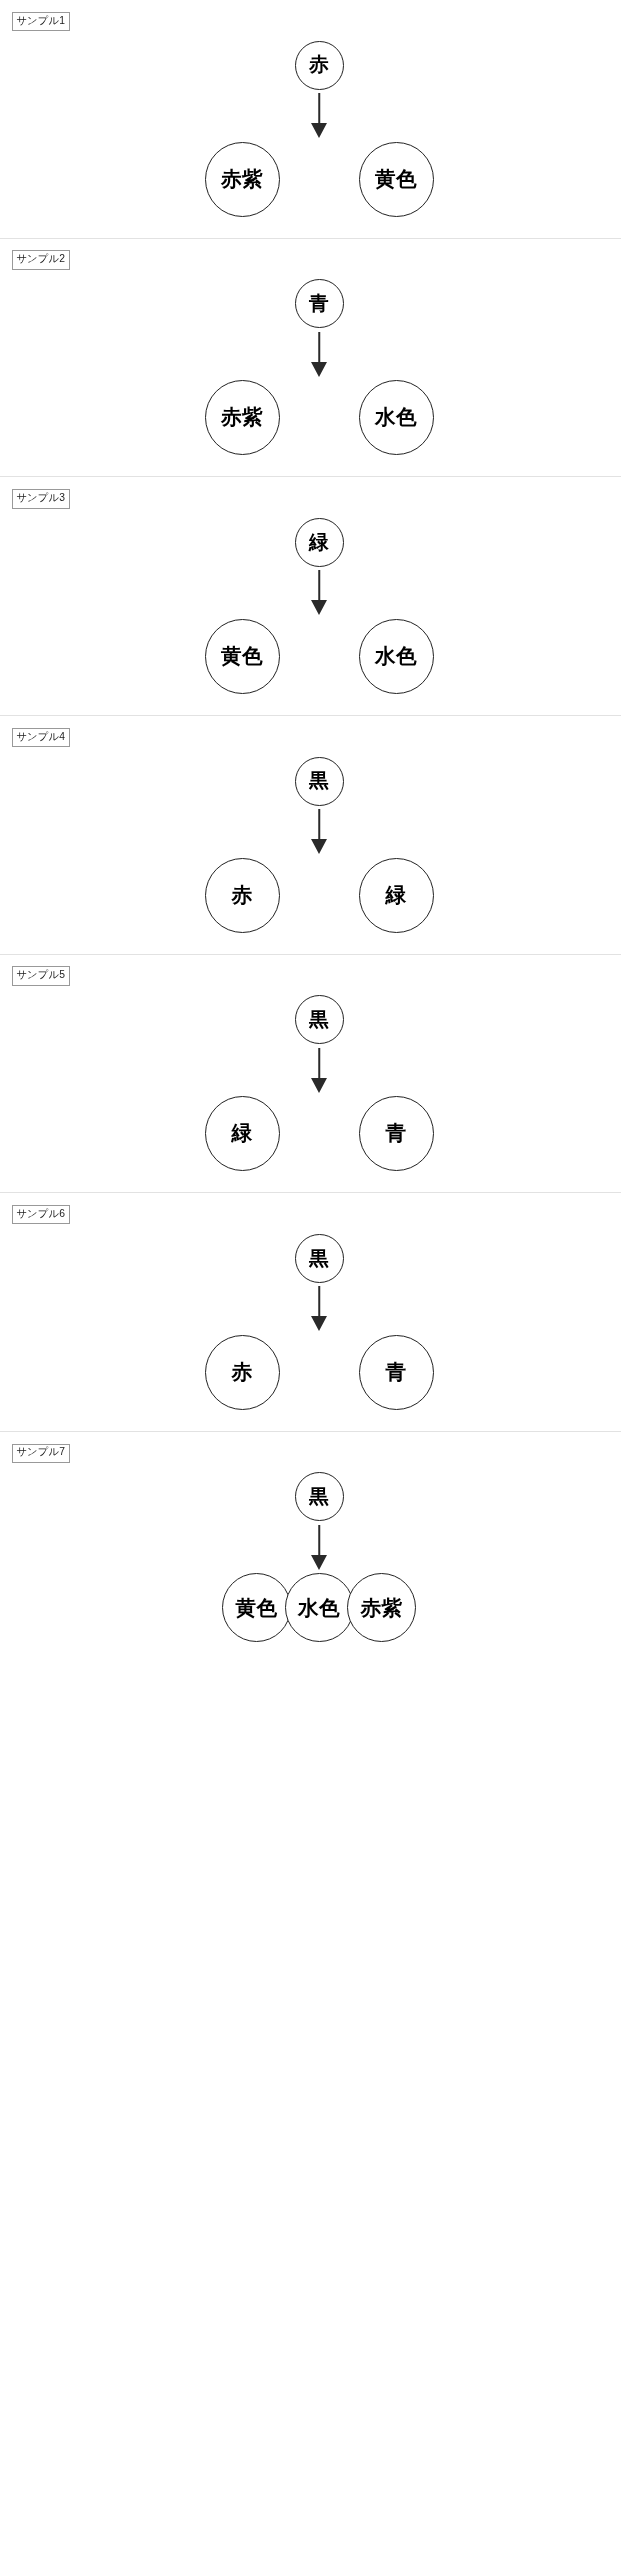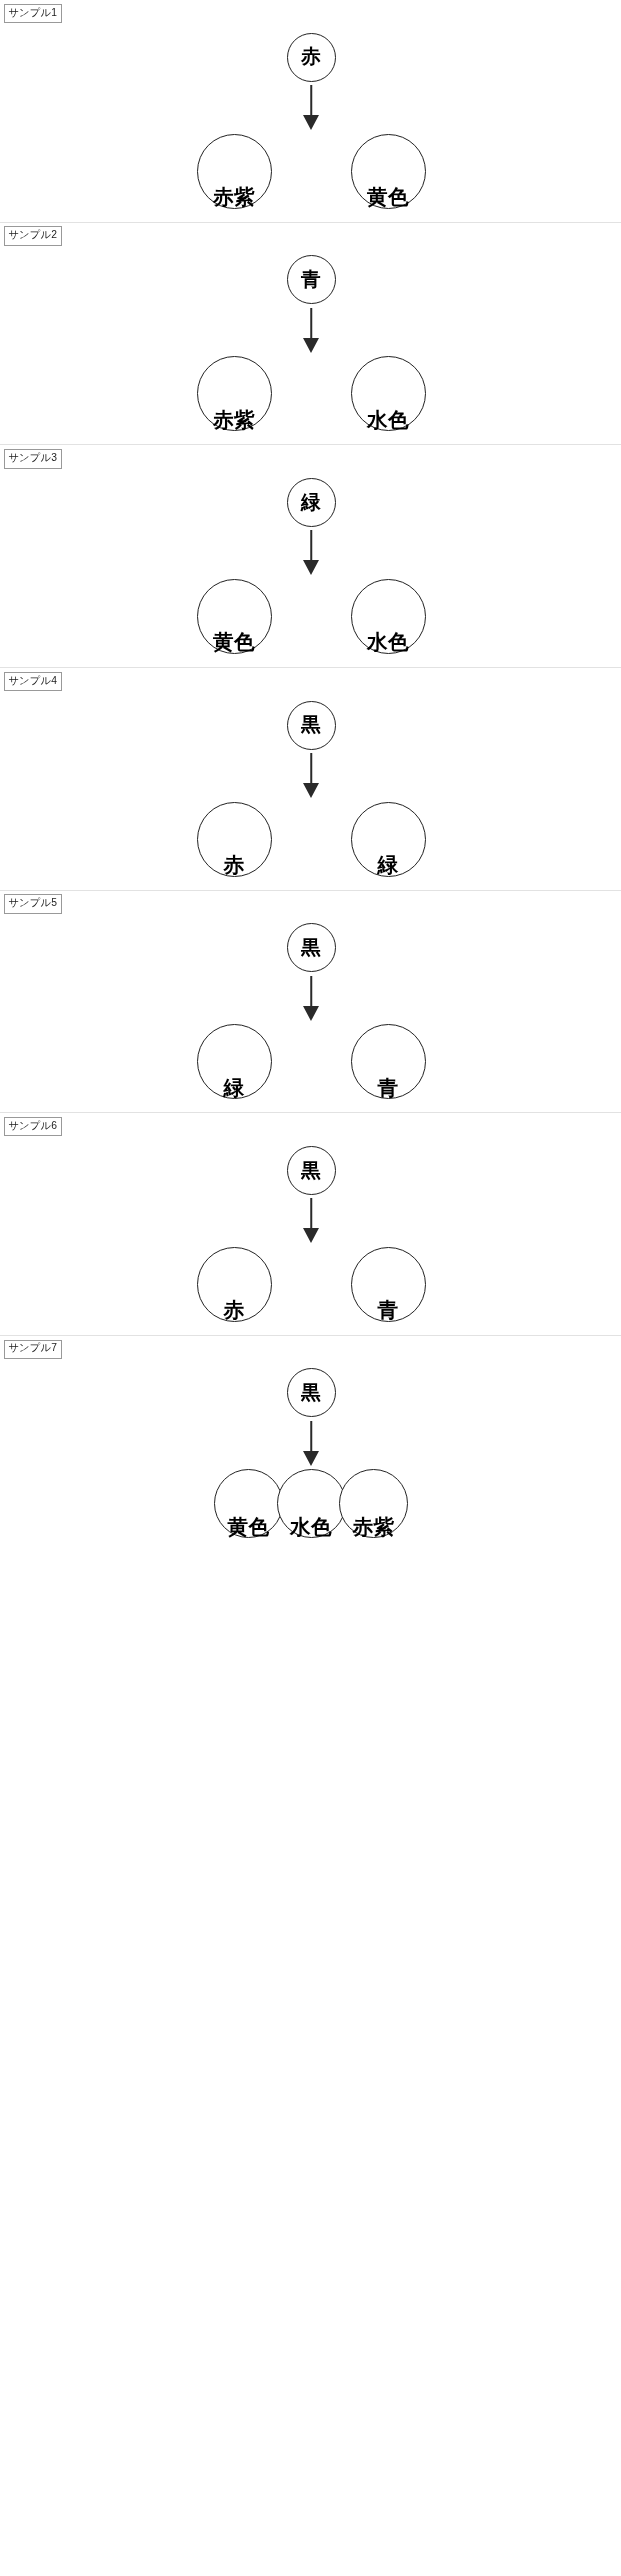--- a/index.html
+++ b/index.html
@@ -15,21 +15,21 @@
     -webkit-font-smoothing: antialiased;
   }
   #page-root {
     width: 622px;
     position: relative;
   }
   .sample-section {
     position: relative;
     width: 622px;
     border-top: 0.9px solid #e2e2e2;
-    padding: 0;
+    padding: 8px;
   }
   .sample-section.first {
     border-top: none;
   }
   .sample-label {
     display: inline-block;
     border: 0.9px solid #999999;
     background: #ffffff;
     font-size: 10.3px;
     line-height: 1.25;
@@ -77,21 +77,20 @@
     white-space: nowrap;
   }
   .node.top {
     width: 49px;
     height: 49px;
   }
   .node.top .node-label { font-size: 19.6px; }
   .node.leaf {
     width: 75px;
     height: 75px;
-    align-items: flex-end;
   }
   .node.leaf .node-label { font-size: 20.6px; }
   .row.bottom-row.triple .node.leaf {
     width: 69px;
     height: 69px;
     margin-left: -6.5px;
   }
   .row.bottom-row.triple .node.leaf:first-child { margin-left: 0; }
   .arrow-wrap {
     display: flex;

